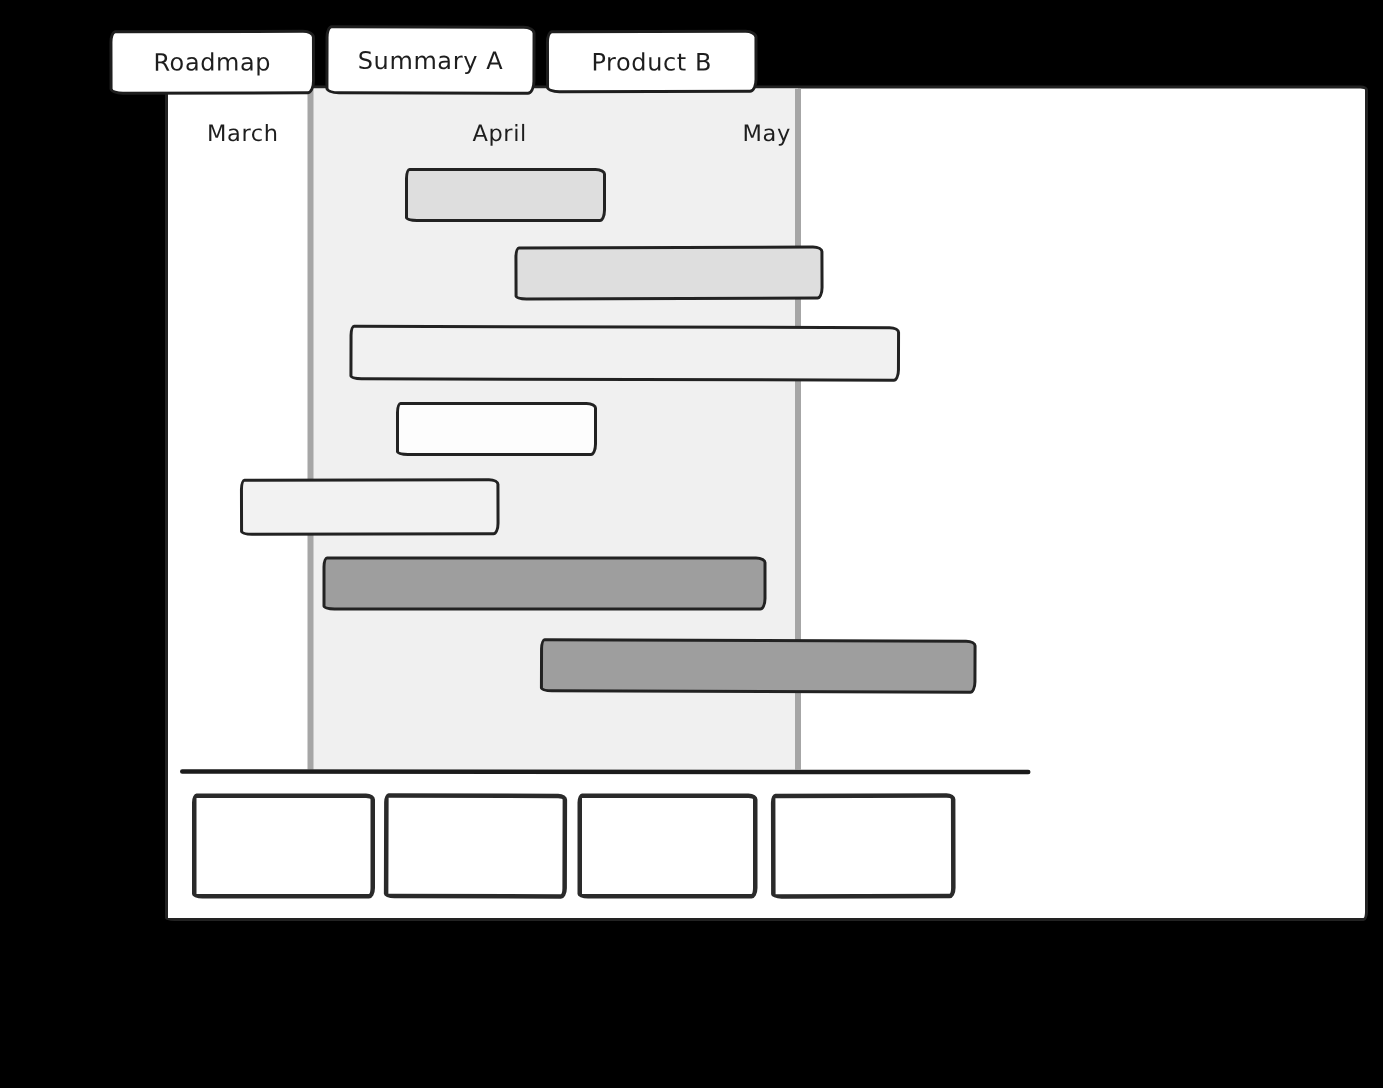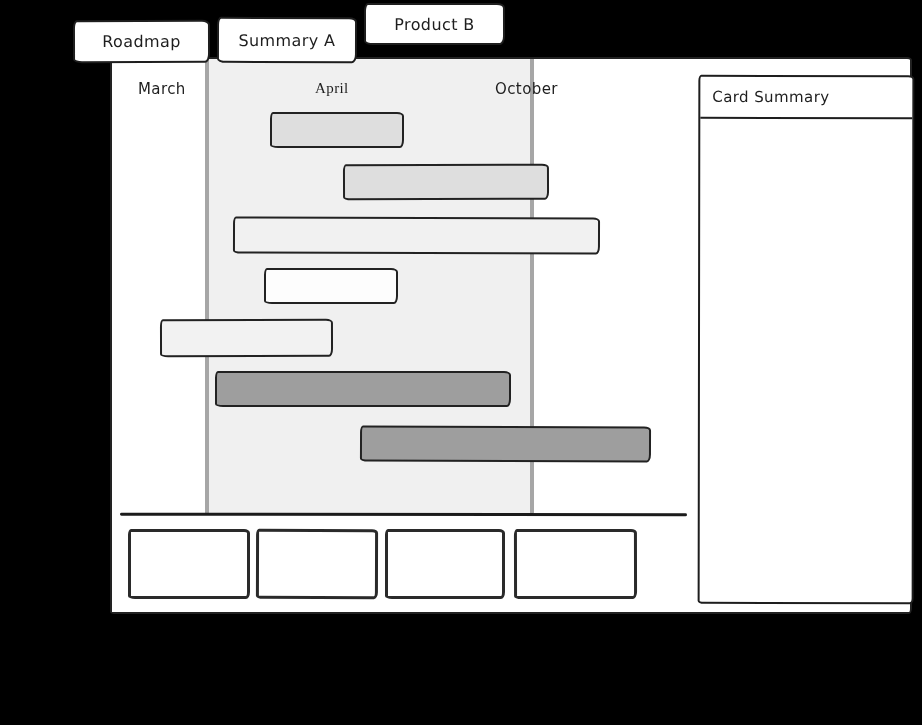--- a/index.html
+++ b/index.html
@@ -33,21 +33,21 @@
   .tab{
     position:absolute;
     background:#fff;
     display:flex;align-items:center;justify-content:center;
     font-size:16px;letter-spacing:.4px;
     cursor:pointer;
     z-index:6;
   }
   .tab-1{left:73px;top:20px;width:137px;height:43px;transform:rotate(-.15deg);}
   .tab-2{left:217px;top:17px;width:140px;height:46px;transform:rotate(.12deg);}
-  .tab-3{left:364px;top:3px;width:141px;height:42px;transform:rotate(-.1deg);justify-content:center;}
+  .tab-3{left:364px;top:20px;width:141px;height:42px;transform:rotate(-.1deg);justify-content:center;}
 
   
   .band{position:absolute;top:0;z-index:1;}
   .vline{position:absolute;top:0;width:4px;z-index:2;}
 
   .month{
     position:absolute;top:21px;
     font-size:15px;letter-spacing:.4px;
     z-index:3;white-space:nowrap;
   }
@@ -103,48 +103,42 @@
 
 <div class="stage">
 
   <div class="canvas">
     <div class="band" style="left: 95px; top: 0px; width: 325px; height: 454px; background: rgb(240, 240, 240);"></div>
     <div class="vline" style="left: 93px; height: 454px; background: rgb(166, 166, 166);"></div>
     <div class="vline" style="left: 418px; height: 454px; background: rgb(166, 166, 166);"></div>
 
     <div>
         <span class="month" style="left: 26px;">March</span>
-        <span class="month" style="left: 203px; font-family: Liberation Serif, serif;">April</span>
-        <span class="month" style="left: 383px;">October</span>
+        <span class="month" style="left: 203px;">April</span>
+        <span class="month" style="left: 383px;">May</span>
       </div>
     <div>
         <div class="bar" style="left: 158px; top: 53px; width: 134px; height: 36px; background: rgb(222, 222, 222);"></div>
         <div class="bar" style="left: 231px; top: 105px; width: 206px; height: 36px; background: rgb(222, 222, 222);"></div>
         <div class="bar" style="left: 121px; top: 158px; width: 367px; height: 37px; background: rgb(241, 241, 241);"></div>
         <div class="bar" style="left: 152px; top: 209px; width: 134px; height: 36px; background: rgb(253, 253, 253);"></div>
         <div class="bar" style="left: 48px; top: 260px; width: 173px; height: 38px; background: rgb(242, 242, 242);"></div>
         <div class="bar" style="left: 103px; top: 312px; width: 296px; height: 36px; background: rgb(158, 158, 158);"></div>
         <div class="bar" style="left: 248px; top: 367px; width: 291px; height: 36px; background: rgb(158, 158, 158);"></div>
       </div>
 
     <div class="divider" style="left: 8px; top: 454px; width: 567px;"></div>
 
     <div>
         <div class="bottom-card" style="left: 16px; top: 470px; width: 122px; height: 70px;"></div>
         <div class="bottom-card" style="left: 144px; top: 470px; width: 122px; height: 70px;"></div>
         <div class="bottom-card" style="left: 273px; top: 470px; width: 120px; height: 70px;"></div>
         <div class="bottom-card" style="left: 402px; top: 470px; width: 123px; height: 70px;"></div>
       </div>
 
-    <div class="panel">
-      <div class="panel-header">
-        <span>Card Summary</span>
-      </div>
-      <div class="panel-body"></div>
-    </div>
   </div>
 
   <div>
     <div class="tab sketch tab-1">
       <span>Roadmap</span>
     </div>
     <div class="tab sketch tab-2">
       <span>Summary A</span>
     </div>
     <div class="tab sketch tab-3">

